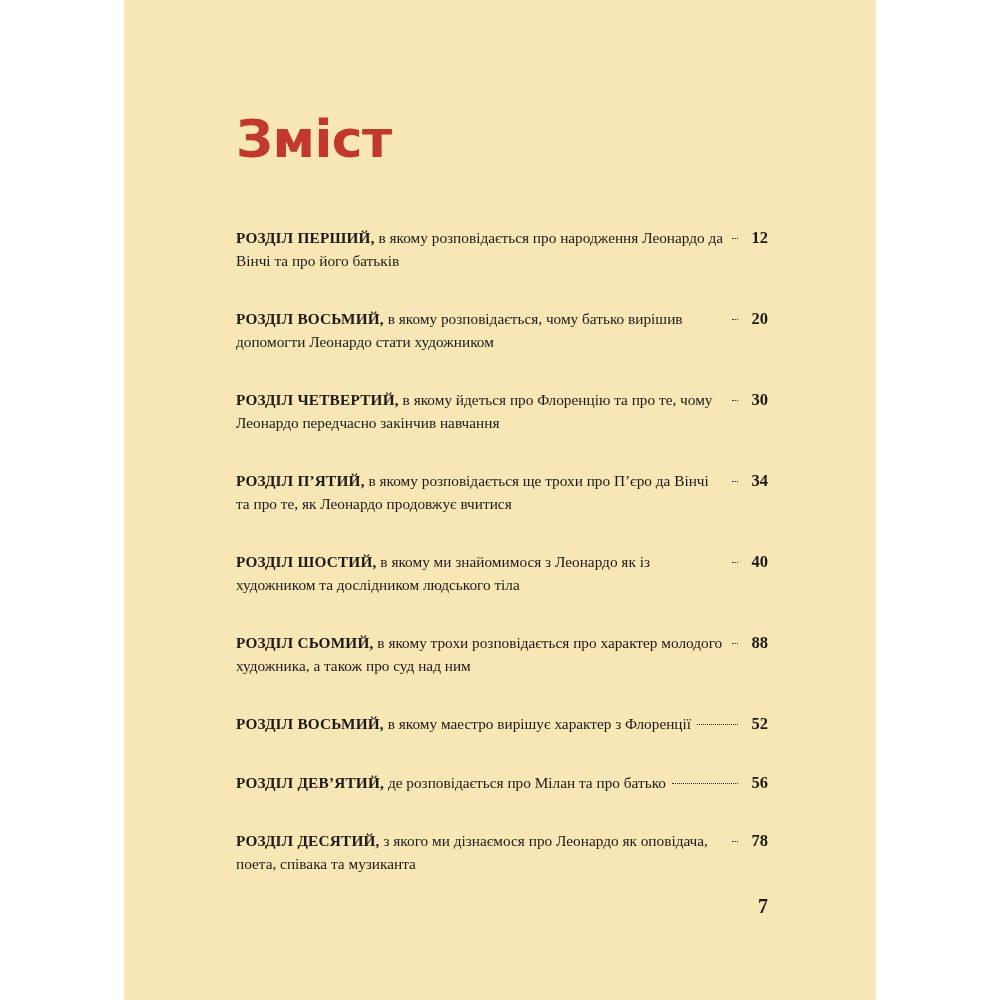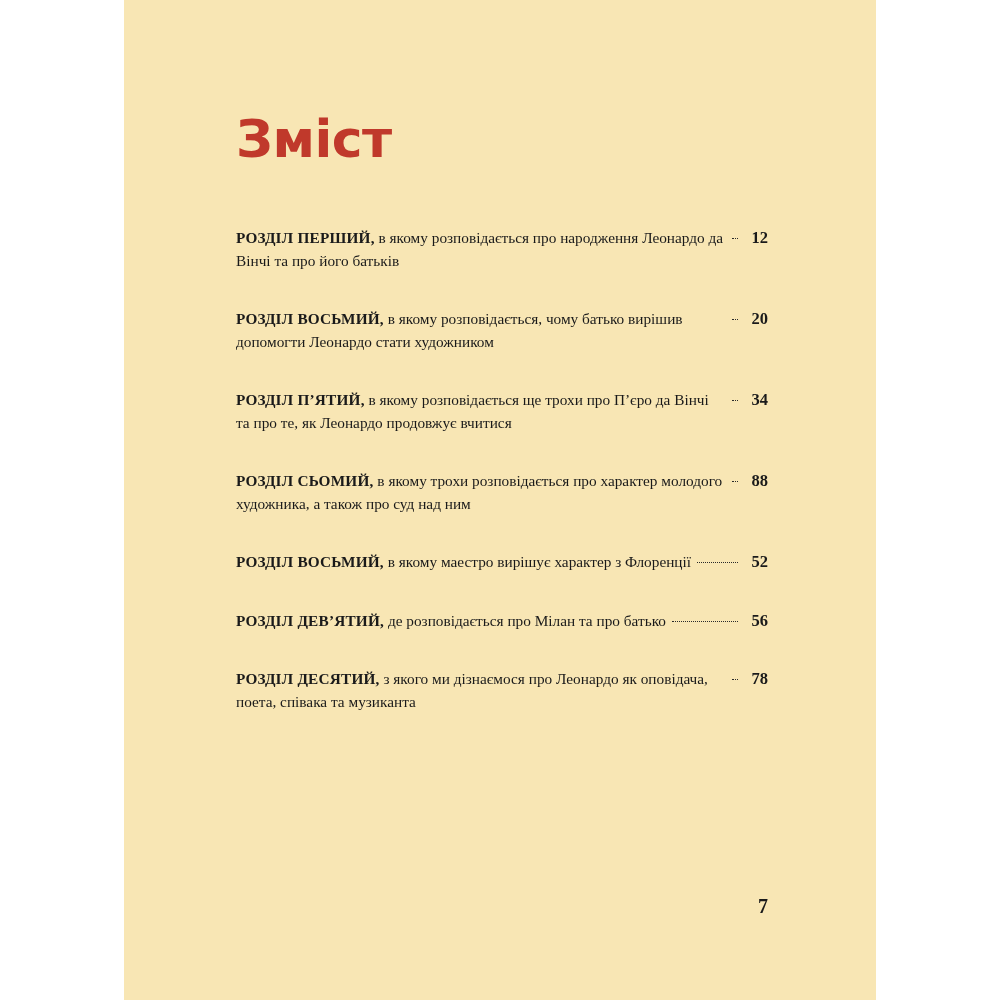--- a/index.html
+++ b/index.html
@@ -108,23 +108,37 @@
         </div>
         <div class="toc-entry">
           <div class="toc-line wrap">
             <span class="txt"><span class="chapter-head">РОЗДІЛ ВОСЬМИЙ,</span><span> в якому розповідається, чому батько вирішив допомогти Леонардо стати художником</span></span>
             <span class="dots"></span>
             <span class="pageno">20</span>
           </div>
         </div>
         <div class="toc-entry">
           <div class="toc-line wrap">
+            <span class="txt"><span class="chapter-head">РОЗДІЛ ЧЕТВЕРТИЙ,</span><span> в якому йдеться про Флоренцію та про те, чому Леонардо передчасно закінчив навчання</span></span>
+            <span class="dots"></span>
+            <span class="pageno">30</span>
+          </div>
+        </div>
+        <div class="toc-entry">
+          <div class="toc-line wrap">
             <span class="txt"><span class="chapter-head">РОЗДІЛ П’ЯТИЙ,</span><span> в якому розповідається ще трохи про П’єро да Вінчі та про те, як Леонардо продовжує вчитися</span></span>
             <span class="dots"></span>
             <span class="pageno">34</span>
+          </div>
+        </div>
+        <div class="toc-entry">
+          <div class="toc-line wrap">
+            <span class="txt"><span class="chapter-head">РОЗДІЛ ШОСТИЙ,</span><span> в якому ми знайомимося з Леонардо як із художником та дослідником людського тіла</span></span>
+            <span class="dots"></span>
+            <span class="pageno">40</span>
           </div>
         </div>
         <div class="toc-entry">
           <div class="toc-line wrap">
             <span class="txt"><span class="chapter-head">РОЗДІЛ СЬОМИЙ,</span><span> в якому трохи розповідається про характер молодого художника, а також про суд над ним</span></span>
             <span class="dots"></span>
             <span class="pageno">88</span>
           </div>
         </div>
         <div class="toc-entry">

